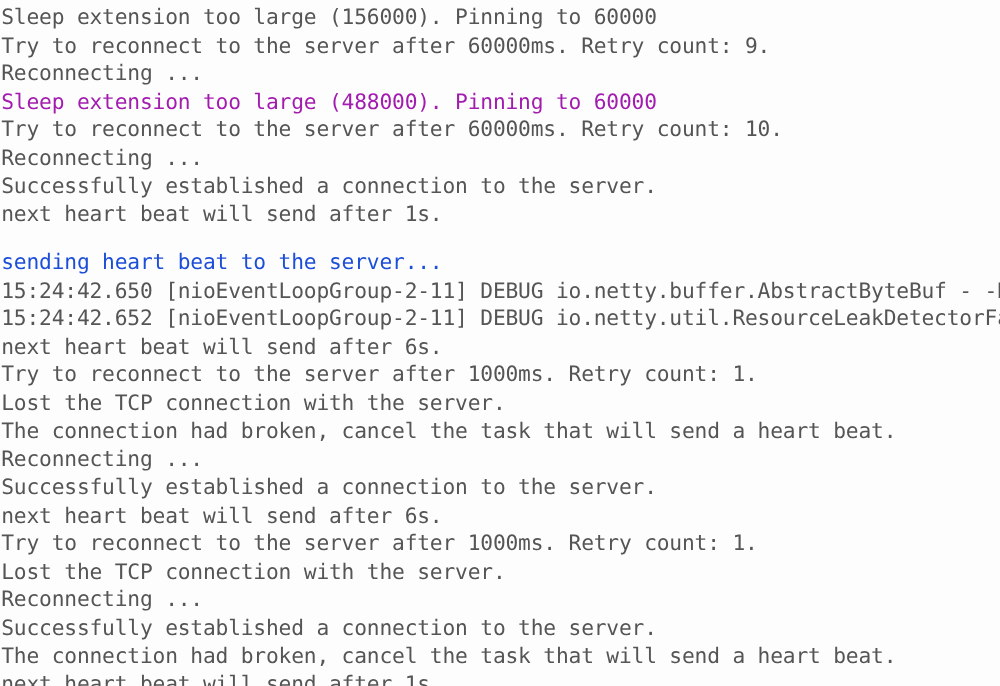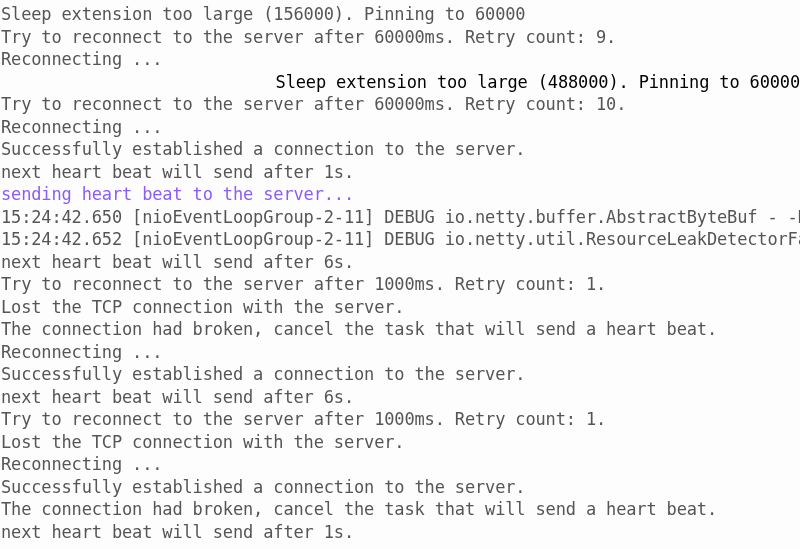--- a/index.html
+++ b/index.html
@@ -44,26 +44,26 @@
   }
 </style>
 </head>
 <body style="background: rgb(253, 253, 253);">
 
 <div id="console-output" style="background: rgb(253, 253, 253);">
   <div class="log-lines">
       <span class="log-line" style="color: rgb(85, 85, 85);">Sleep extension too large (156000). Pinning to 60000</span>
       <span class="log-line" style="color: rgb(85, 85, 85);">Try to reconnect to the server after 60000ms. Retry count: 9.</span>
       <span class="log-line" style="color: rgb(85, 85, 85);">Reconnecting ...</span>
-      <span class="log-line" style="color: #000000; text-align: right;">Sleep extension too large (488000). Pinning to 60000</span>
+      <span class="log-line" style="color: #a21caf;">Sleep extension too large (488000). Pinning to 60000</span>
       <span class="log-line" style="color: rgb(85, 85, 85);">Try to reconnect to the server after 60000ms. Retry count: 10.</span>
       <span class="log-line" style="color: rgb(85, 85, 85);">Reconnecting ...</span>
       <span class="log-line" style="color: rgb(85, 85, 85);">Successfully established a connection to the server.</span>
       <span class="log-line" style="color: rgb(85, 85, 85);">next heart beat will send after 1s.</span>
-      <span class="log-line" style="color: #8b5cf6;">sending heart beat to the server...</span>
+      <span class="log-line" style="color: #1d4ed8; margin-top: 16px;">sending heart beat to the server...</span>
       <span class="log-line" style="color: rgb(85, 85, 85);">15:24:42.650 [nioEventLoopGroup-2-11] DEBUG io.netty.buffer.AbstractByteBuf - -D</span>
       <span class="log-line" style="color: rgb(85, 85, 85);">15:24:42.652 [nioEventLoopGroup-2-11] DEBUG io.netty.util.ResourceLeakDetectorFa</span>
       <span class="log-line" style="color: rgb(85, 85, 85);">next heart beat will send after 6s.</span>
       <span class="log-line" style="color: rgb(85, 85, 85);">Try to reconnect to the server after 1000ms. Retry count: 1.</span>
       <span class="log-line" style="color: rgb(85, 85, 85);">Lost the TCP connection with the server.</span>
       <span class="log-line" style="color: rgb(85, 85, 85);">The connection had broken, cancel the task that will send a heart beat.</span>
       <span class="log-line" style="color: rgb(85, 85, 85);">Reconnecting ...</span>
       <span class="log-line" style="color: rgb(85, 85, 85);">Successfully established a connection to the server.</span>
       <span class="log-line" style="color: rgb(85, 85, 85);">next heart beat will send after 6s.</span>
       <span class="log-line" style="color: rgb(85, 85, 85);">Try to reconnect to the server after 1000ms. Retry count: 1.</span>

